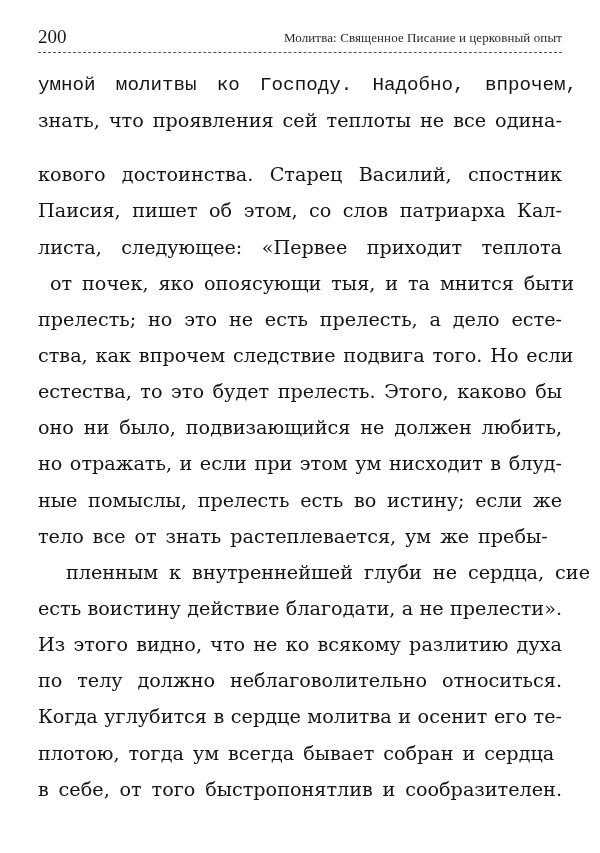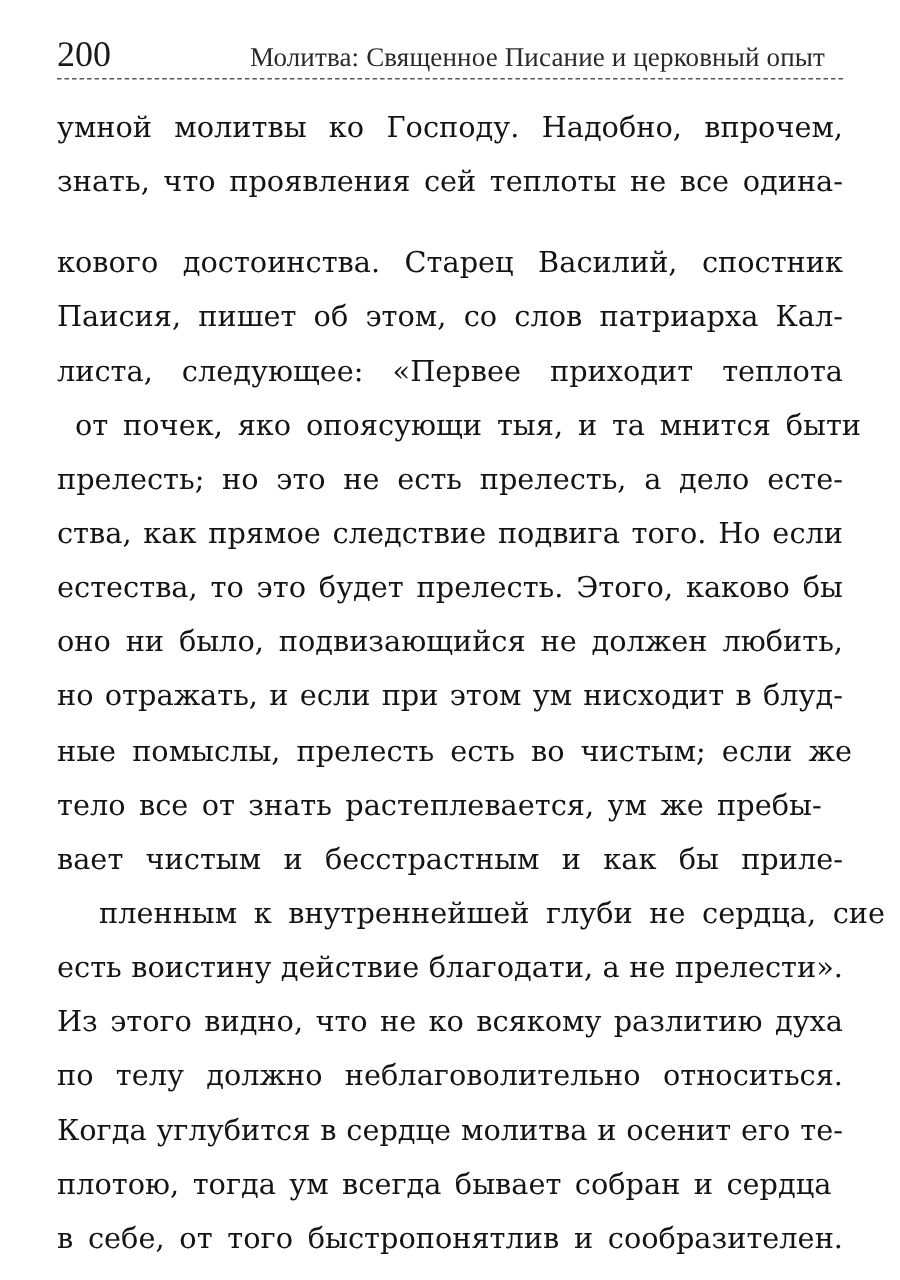--- a/index.html
+++ b/index.html
@@ -26,29 +26,29 @@
     left: 0;
     top: 26px;
     width: 524px;
     height: 22px;
     font-family: "Liberation Serif", serif;
   }
   .page-number {
     position: absolute;
     left: 0;
     top: 0;
-    font-size: 24px;
+    font-size: 19px;
     line-height: 22px;
     color: #1a1a1a;
   }
   .running-title {
     position: absolute;
-    right: 12px;
+    right: 0;
     top: 2px;
-    font-size: 18px;
+    font-size: 13px;
     line-height: 20px;
     color: #2a2a2a;
     letter-spacing: 0.1px;
   }
   .head-rule {
     position: absolute;
     left: 0;
     top: 52px;
     width: 524px;
     height: 0;
@@ -78,34 +78,33 @@
 <body>
 
 <div class="page">
   <div class="running-head">
     <span class="page-number">200</span>
     <span class="running-title">Молитва: Священное Писание и церковный опыт</span>
   </div>
   <div class="head-rule"></div>
 
   <div class="body-text">
-    <span class="line" style="display: block; width: 524px; word-spacing: 8.78125px; text-align: center; text-align-last: left;">умной молитвы ко Господу. Надобно, впрочем,</span>
+    <span class="line" style="display: block; width: 524px; word-spacing: 8.78125px; text-align: center; text-align-last: left; font-family: Liberation Mono, monospace;">умной молитвы ко Господу. Надобно, впрочем,</span>
     <span class="line" style="display: block; width: 524px; word-spacing: 2.94866px; text-align: left; text-align-last: left;">знать, что проявления сей теплоты не все одина-</span>
     <span class="line" style="display: block; width: 524px; word-spacing: 10.2148px; text-align: left; text-align-last: left; margin-top: 18px;">кового достоинства. Старец Василий, спостник</span>
     <span class="line" style="display: block; width: 524px; word-spacing: 5.39062px; text-align: left; text-align-last: left;">Паисия, пишет об этом, со слов патриарха Кал-</span>
     <span class="line" style="display: block; width: 524px; word-spacing: 13.2461px; text-align: left; text-align-last: left;">листа, следующее: «Первее приходит теплота</span>
     <span class="line" style="display: block; width: 524px; word-spacing: 3.80273px; text-align: left; text-align-last: left; margin-left: 12px;">от почек, яко опоясующи тыя, и та мнится быти</span>
     <span class="line" style="display: block; width: 524px; word-spacing: 5.70117px; text-align: left; text-align-last: left;">прелесть; но это не есть прелесть, а дело есте-</span>
-    <span class="line" style="display: block; width: 524px; word-spacing: 1.75446px; text-align: left; text-align-last: left;">ства, как прямое следствие подвига того. Но если</span>
+    <span class="line" style="display: block; width: 524px; word-spacing: 1.75446px; text-align: left; text-align-last: left;">ства, как впрочем следствие подвига того. Но если</span>
     <span class="line" style="display: block; width: 524px; word-spacing: 2.46205px; text-align: left; text-align-last: left;">естества, то это будет прелесть. Этого, каково бы</span>
     <span class="line" style="display: block; width: 524px; word-spacing: 3.79167px; text-align: left; text-align-last: left;">оно ни было, подвизающийся не должен любить,</span>
     <span class="line" style="display: block; width: 524px; word-spacing: 1.42188px; text-align: left; text-align-last: left;">но отражать, и если при этом ум нисходит в блуд-</span>
-    <span class="line" style="display: block; width: 524px; word-spacing: 4.59821px; text-align: left; text-align-last: left;">ные помыслы, прелесть есть во чистым; если же</span>
+    <span class="line" style="display: block; width: 524px; word-spacing: 4.59821px; text-align: left; text-align-last: left;">ные помыслы, прелесть есть во истину; если же</span>
     <span class="line" style="display: block; width: 524px; word-spacing: 2.80804px; text-align: left; text-align-last: left;">тело все от знать растеплевается, ум же пребы-</span>
-    <span class="line" style="display: block; width: 524px; word-spacing: 8.75223px; text-align: left; text-align-last: left;">вает чистым и бесстрастным и как бы приле-</span>
     <span class="line" style="display: block; width: 524px; word-spacing: 4.91406px; text-align: right; text-align-last: left; margin-left: 28px;">пленным к внутреннейшей глуби не сердца, сие</span>
     <span class="line" style="display: block; width: 524px; word-spacing: 0.252604px; text-align: left; text-align-last: left;">есть воистину действие благодати, а не прелести».</span>
     <span class="line" style="display: block; width: 524px; word-spacing: 2.13086px; text-align: left; text-align-last: left;">Из этого видно, что не ко всякому разлитию духа</span>
     <span class="line" style="display: block; width: 524px; word-spacing: 8.75px; text-align: left; text-align-last: left;">по телу должно неблаговолительно относиться.</span>
     <span class="line" style="display: block; width: 524px; word-spacing: 0.476562px; text-align: left; text-align-last: left;">Когда углубится в сердце молитва и осенит его те-</span>
     <span class="line" style="display: block; width: 524px; word-spacing: 2.85491px; text-align: left; text-align-last: left;">плотою, тогда ум всегда бывает собран и сердца</span>
     <span class="line" style="display: block; width: 524px; word-spacing: 3.72135px; text-align: left; text-align-last: left;">в себе, от того быстропонятлив и сообразителен.</span>
 
   </div>
 </div>

